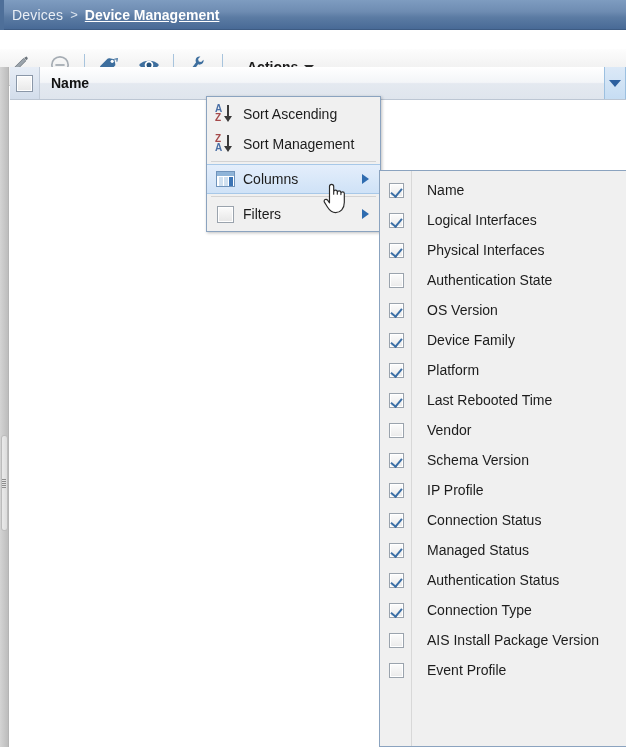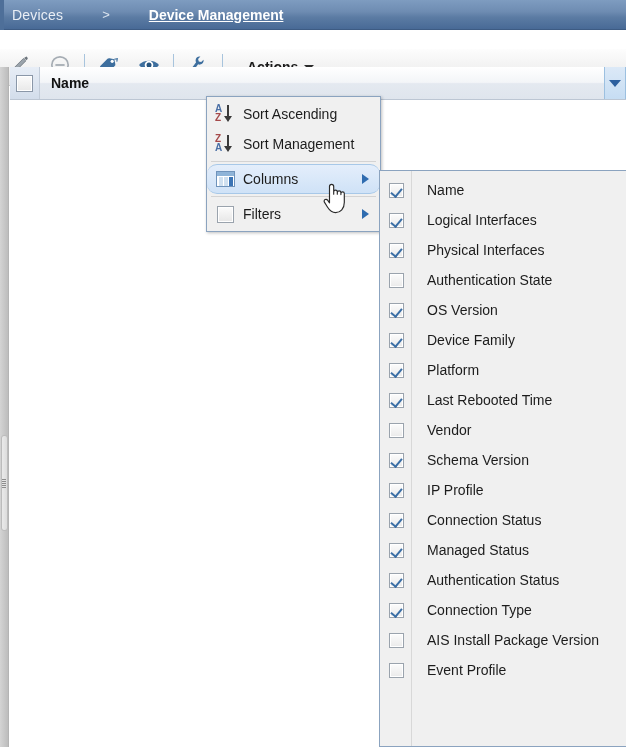--- a/index.html
+++ b/index.html
@@ -11,21 +11,21 @@
   }
 
   
   #breadcrumb{
     position:absolute;left:0;top:0;width:626px;height:30px;
     background:linear-gradient(to bottom,#7e9cc0 0%, #6e8cb2 40%, #5b7ba3 60%, #486a96 100%);
     border-bottom:1px solid #3d5b83;
     box-sizing:border-box;
     display:flex;align-items:center;
   }
-  #breadcrumb .bcinner{display:flex;align-items:center;padding-left:12px;height:100%;gap:32px;}
+  #breadcrumb .bcinner{display:flex;align-items:center;padding-left:12px;height:100%;}
   #breadcrumb .accent{position:absolute;left:0;top:0;width:4px;height:30px;background:#4e6f99;}
   .bc-link{color:#e9eef5;font-size:14px;letter-spacing:.2px;}
   .bc-sep{color:#dbe4ef;font-size:13px;margin:0 7px;}
   .bc-current{color:#ffffff;font-size:14px;font-weight:bold;text-decoration:underline;}
 
   
   #toolbar{
     position:absolute;left:0;top:30px;width:626px;height:37px;
     background:linear-gradient(to bottom,#fdfdfd 0%,#f2f2f2 50%,#e6e6e6 100%);
     border-bottom:1px solid #c9c9c9;
@@ -95,21 +95,21 @@
     box-sizing:border-box;padding:2px 0;z-index:40;
   }
   .menu-item{
     height:30px;display:flex;align-items:center;cursor:pointer;position:relative;
     box-sizing:border-box;
   }
   .menu-item .mi-icon{width:36px;display:flex;align-items:center;justify-content:center;}
   .menu-item .mi-label{font-size:14px;color:#1c1c1c;flex:1;}
   .menu-item.sel{
     background:linear-gradient(to bottom,#e4eefb,#cfe2f7);
-    border-top:1px solid #a7c8e8;border-bottom:1px solid #a7c8e8;border-radius:10px;
+    border-top:1px solid #a7c8e8;border-bottom:1px solid #a7c8e8;
   }
   .mi-arrow{width:0;height:0;border-top:5px solid transparent;border-bottom:5px solid transparent;border-left:7px solid #2f6cb0;margin-right:11px;}
   .menu-div{height:1px;background:#d3d3d3;margin:2px 4px;}
   .sortbox{width:22px;height:20px;position:relative;}
   .sortbox .l1{position:absolute;left:1px;top:0px;font-size:10px;font-weight:bold;line-height:10px;}
   .sortbox .l2{position:absolute;left:1px;top:9px;font-size:10px;font-weight:bold;line-height:10px;}
   .sortbox .ar{position:absolute;left:13px;top:1px;width:2px;height:13px;background:#3a3a3a;}
   .sortbox .arh{position:absolute;left:10px;top:12px;width:0;height:0;border-left:4px solid transparent;border-right:4px solid transparent;border-top:6px solid #3a3a3a;}
   .colicon{width:19px;height:16px;border:1px solid #6f93bb;background:#fff;position:relative;box-sizing:border-box;}
   .colicon .top{position:absolute;left:0;top:0;right:0;height:4px;background:#8fb4d8;}

